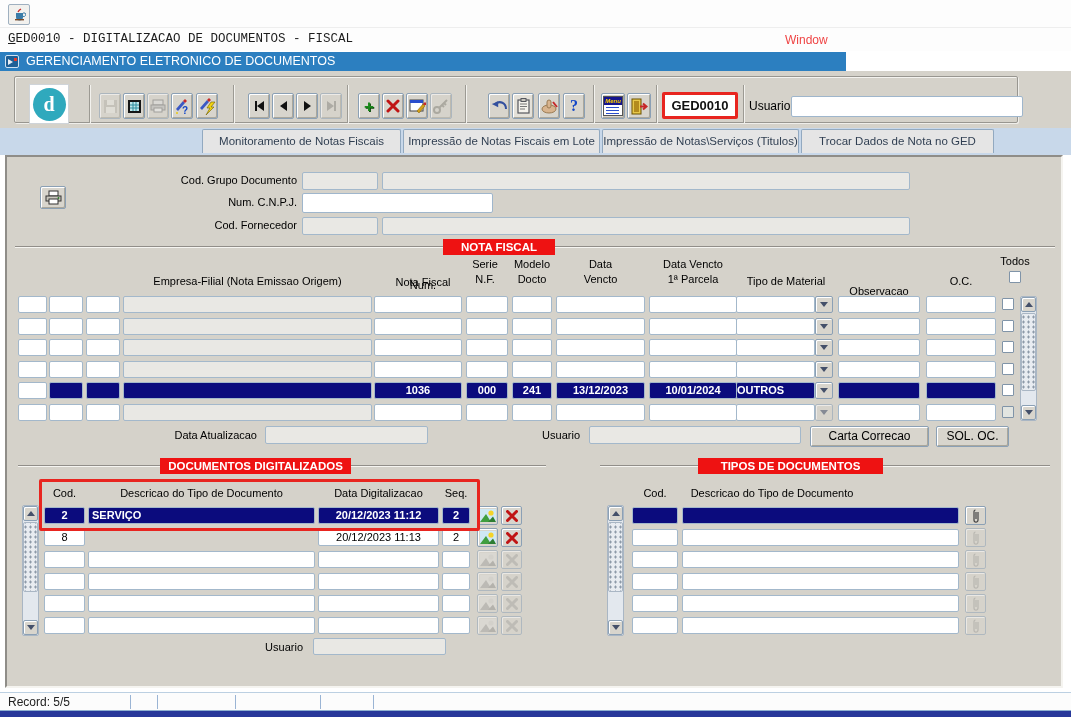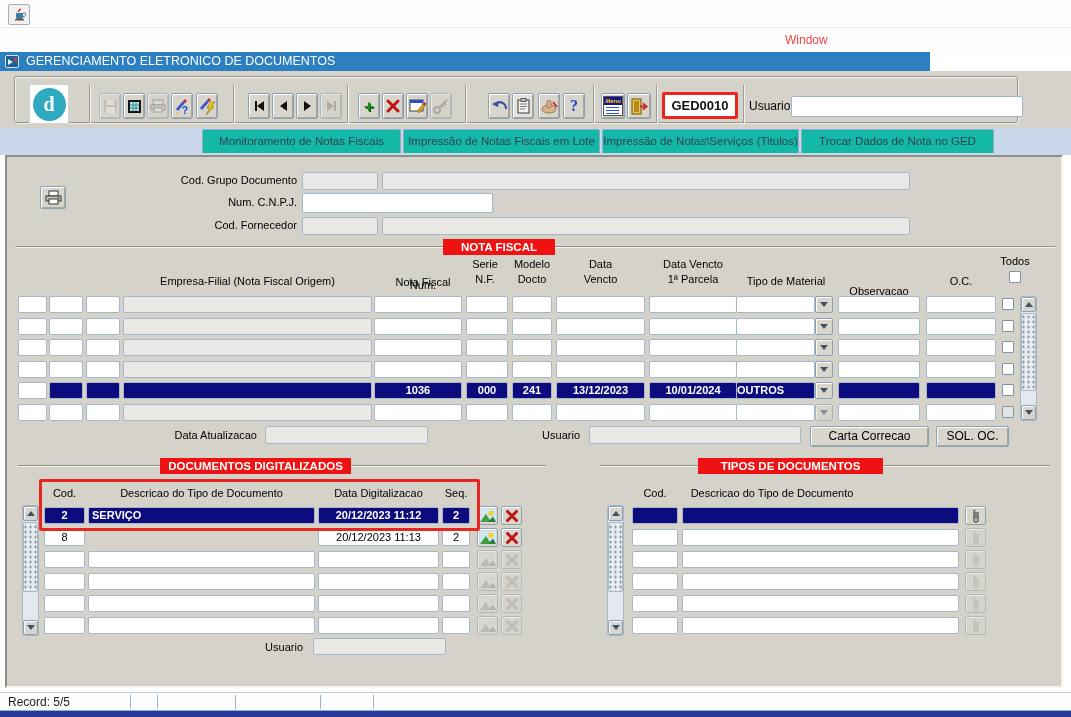--- a/index.html
+++ b/index.html
@@ -7,21 +7,21 @@
        font-family:"Liberation Sans",sans-serif;font-size:11px;background:#fff;color:#000}
   .ab{position:absolute;box-sizing:border-box}
   
   .topbar{left:0;top:0;width:1071px;height:28px;background:#fdfdfd;border-bottom:1px solid #eee}
   .javabtn{left:8px;top:4px;width:22px;height:21px;background:#f2f1ee;border:1px solid #9fb0c0;border-radius:2px;
            display:flex;align-items:center;justify-content:center}
   .menubar{left:0;top:28px;width:1071px;height:23px;background:#fdfdfd}
   .menu-title{left:8px;top:4px;display:inline-block;font-family:"Liberation Mono",monospace;font-size:12.5px;color:#1c1c1c}
   .menu-title::first-letter{text-decoration:underline}
   .menu-window{left:785px;top:5px;color:#ef4444;font-size:12px}
-  .titlebar{left:0;top:52px;width:930px;height:19px;background:#2c7fc0;color:#fff;font-size:12.5px;line-height:19px}
+  .titlebar{left:0;top:52px;width:846px;height:19px;background:#2c7fc0;color:#fff;font-size:12.5px;line-height:19px}
   .tb-icon{left:5px;top:3px;width:14px;height:13px;background:#1e5f96;border:1px solid #cfe2f2;border-radius:2px}
   .tb-icon i{position:absolute;left:2px;top:3px;width:0;height:0;border-top:3px solid transparent;border-bottom:3px solid transparent;border-left:5px solid #e8eef5}
   .tb-icon u{position:absolute;right:1px;top:2px;width:3px;height:3px;background:#e23b2e}
   .titlebar span{position:absolute;left:26px;top:0}
   
   .toolzone{left:0;top:71px;width:1071px;height:57px;background:#d5d2ca}
   .toolpanel{left:14px;top:5px;width:1004px;height:47px;border:1px solid #989690;border-radius:2px;
              box-shadow:inset 1px 1px 0 #f4f3ef,1px 1px 0 #efeeea;background:#d5d2ca}
   .tsep{top:8px;width:2px;height:38px;border-left:1px solid #9c9a93;border-right:1px solid #f3f2ee}
   .tbtn{top:16px;width:22px;height:26px;background:#d8d5cd;border:1px solid #8ba0b5;border-radius:2px;
@@ -38,21 +38,21 @@
   .menuicon{width:18px;height:18px;background:#fff;border:1px solid #555;position:relative;overflow:hidden}
   .menuicon em{position:absolute;left:0;top:0;width:100%;height:8px;background:#14148e;color:#ffd200;
                font:italic bold 6px/8px "Liberation Sans",sans-serif;text-align:center;font-style:italic}
   .menuicon i{position:absolute;left:2px;width:13px;height:1px;background:#2a4ecc}
   .gedbox{left:647px;top:15px;width:76px;height:27px;background:#fff;border:3px solid #e8251f;border-radius:2px;
           font:bold 13px/22px "Liberation Sans",sans-serif;text-align:center;color:#111}
   .usrlbl{left:734px;top:22px;font-size:12px}
   .tbinput{left:776px;top:19px;width:232px;height:21px;border:1px solid #9fb6cc;border-radius:2px;background:#fff;font-size:12px;padding:0 3px}
   
   .tabrow{left:0;top:128px;width:1071px;height:27px;background:#c8d8ea}
-  .tab{top:1px;height:24px;background:#14b8a6;border:1px solid #92a9c0;border-bottom:none;border-radius:2px 2px 0 0;
+  .tab{top:1px;height:24px;background:#e5e5e5;border:1px solid #92a9c0;border-bottom:none;border-radius:2px 2px 0 0;
        color:#303f52;font-size:11.5px;text-align:center;line-height:23px;cursor:default}
   .tab.active{top:0;height:27px;background:#d5d2ca;border:2px solid #e8251f;color:#000;line-height:24px;z-index:2}
   
   .mainpanel{left:5px;top:155px;width:1058px;height:533px;background:#d5d2ca;
              border-left:2px solid #8f8d88;border-top:2px solid #8f8d88;border-right:2px solid #f5f4f0;border-bottom:2px solid #f5f4f0}
   .lbl{font-size:11px;text-align:right}
   .fld{border:1px solid #a3b8cb;border-radius:2px;background:#fff;font-size:11px;line-height:15px;padding:0 3px}
   .fld.dis{background:#e9e8e4}
   .inpt{border:1px solid #9fb6cc;border-radius:2px;background:#fff;font-size:11px;padding:0 3px}
   .banner{background:#ee1212;color:#fff;font-weight:bold;font-size:11.5px;text-align:center;line-height:16px;z-index:2}
@@ -99,20 +99,21 @@
       <svg width="13" height="13">
         <path d="M3 5 h7 v4 a3.5 3.5 0 0 1 -7 0 Z" fill="#3a7ca8"></path>
         <path d="M10 5 h2 a2 2 0 0 1 -2 3.4" fill="none" stroke="#3a7ca8" stroke-width="1"></path>
         <path d="M5 4 q1-2 3-3" fill="none" stroke="#c62828" stroke-width="1.3"></path>
         <rect x="2" y="11" width="9" height="1.4" fill="#7d4a26"></rect>
       </svg>
     </div>
   </div>
 
   <div class="ab menubar">
+    <span class="ab menu-title">GED0010 - DIGITALIZACAO DE DOCUMENTOS - FISCAL</span>
     <span class="ab menu-window">Window</span>
   </div>
 
   <div class="ab titlebar">
     <div class="ab tb-icon">
         <i></i>
         <u></u>
       </div>
     <span>GERENCIAMENTO ELETRONICO DE DOCUMENTOS</span>
   </div>
@@ -277,21 +278,21 @@
   <div class="ab fld dis" style="left:382px;top:172px;width:528px;height:18px"></div>
   <span class="ab lbl" style="left:137px;top:196px;width:160px">Num. C.N.P.J.</span>
   <input class="ab inpt" style="left: 302px; top: 193px; width: 191px; height: 20px;" value="">
   <span class="ab lbl" style="left:137px;top:219px;width:160px">Cod. Fornecedor</span>
   <div class="ab fld dis" style="left:302px;top:217px;width:76px;height:18px"></div>
   <div class="ab fld dis" style="left:382px;top:217px;width:528px;height:18px"></div>
 
   <div class="ab gline" style="left:15px;top:246px;width:1040px"></div>
   <div class="ab banner" style="left:443px;top:239px;width:112px;height:16px">NOTA FISCAL</div>
 
-  <span class="ab hdr" style="left:123px;top:275px;width:249px">Empresa-Filial  (Nota Fiscal Origem)</span>
+  <span class="ab hdr" style="left:123px;top:275px;width:249px">Empresa-Filial  (Nota Emissao Origem)</span>
   <span class="ab hdr" style="left:378px;top:279px;width:90px">Num.</span>
   <span class="ab hdr" style="left:378px;top:276px;width:90px">Nota Fiscal</span>
   <span class="ab hdr" style="left:462px;top:258px;width:46px">Serie</span>
   <span class="ab hdr" style="left:462px;top:273px;width:46px">N.F.</span>
   <span class="ab hdr" style="left:508px;top:258px;width:48px">Modelo</span>
   <span class="ab hdr" style="left:508px;top:273px;width:48px">Docto</span>
   <span class="ab hdr" style="left:556px;top:258px;width:89px">Data</span>
   <span class="ab hdr" style="left:556px;top:273px;width:89px">Vencto</span>
   <span class="ab hdr" style="left:649px;top:258px;width:88px">Data Vencto</span>
   <span class="ab hdr" style="left:649px;top:273px;width:88px">1ª Parcela</span>

